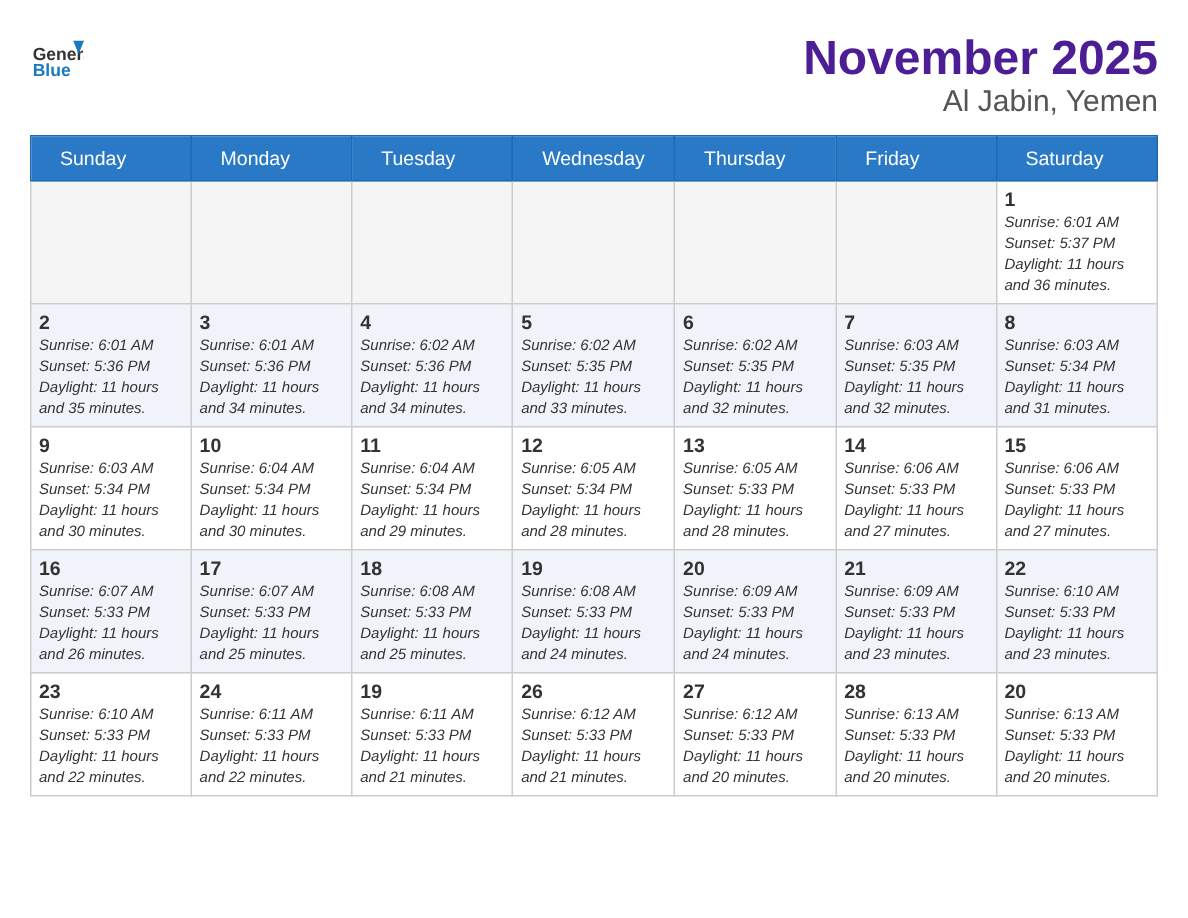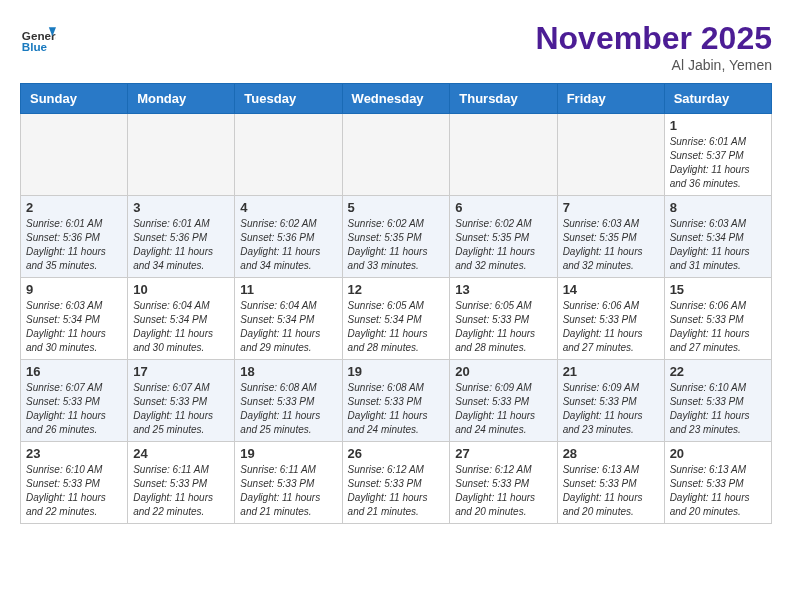--- a/index.html
+++ b/index.html
@@ -27,34 +27,34 @@
     }
     .title-block {
       text-align: right;
     }
     .month-title {
       font-size: 32px;
       font-weight: bold;
       color: #4c1d95;
     }
     .location {
-      font-size: 14px;
+      font-size: 20px;
       color: #555;
     }
     .calendar {
       width: 100%;
       border-collapse: collapse;
       border: 1px solid #ccc;
     }
     .calendar th {
       background-color: #2979c7;
       color: #fff;
       font-size: 13px;
-      font-weight: bold;
-      padding: 7px 9px;
+      font-weight: normal;
+      padding: 7px 19px;
       text-align: left;
       border: 1px solid #1a6ab5;
     }
     .calendar td {
       vertical-align: top;
       border: 1px solid #ccc;
       padding: 4px 5px;
       width: 108px;
       min-height: 80px;
       font-size: 10.5px;

